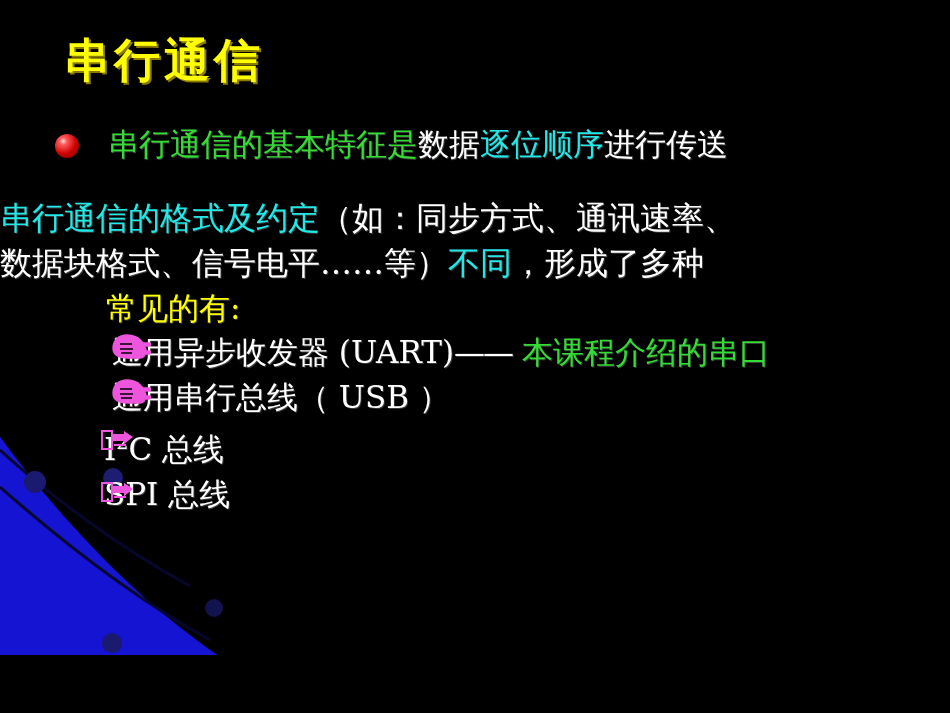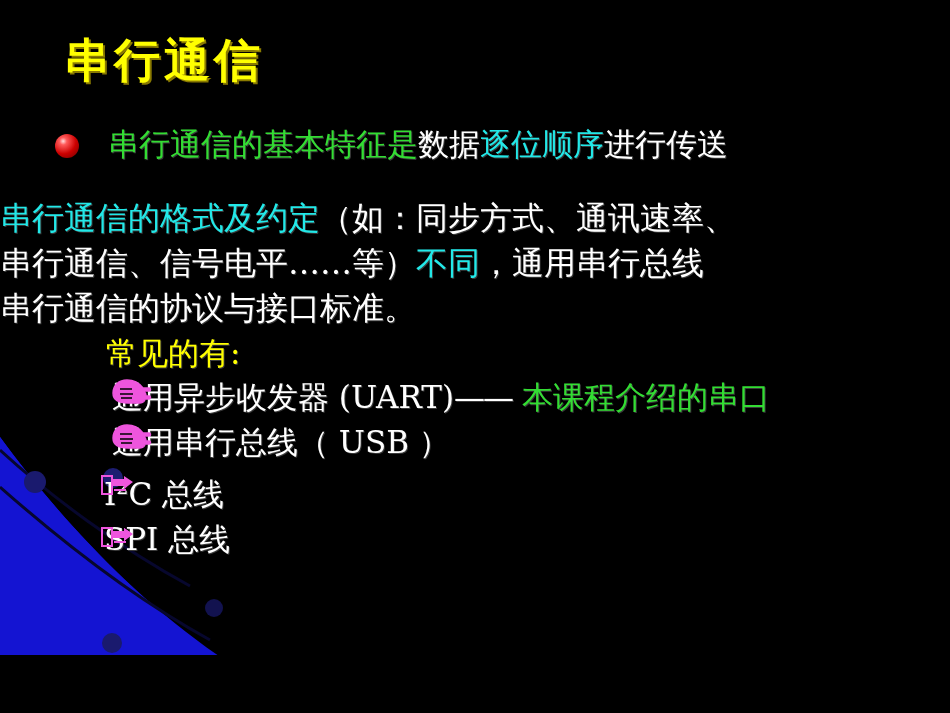--- a/index.html
+++ b/index.html
@@ -149,26 +149,23 @@
       <span class="green">串行通信的基本特征是</span><span class="white">数据</span><span class="cyan">逐位顺序</span><span class="white">进行传送</span>
     </div>
 
     <div class="line spacer">&nbsp;</div>
 
     <div class="line">
       <span class="cyan">串行通信的格式及约定</span><span class="white">（如：同步方式、通讯速率、</span>
     </div>
 
     <div class="line">
-      <span class="white">串行通信、信号电平……等）</span><span class="cyan">不同</span><span class="white">，通用串行总线</span>
-    </div>
-
-    <div class="line">
-      <span class="white">串行通信的协议与接口标准。</span>
-    </div>
+      <span class="white">数据块格式、信号电平……等）</span><span class="cyan">不同</span><span class="white">，形成了多种</span>
+    </div>
+
 
     <div class="line heading-line">
       <span class="yellow">常见的有:</span>
     </div>
 
     <div class="line hand-line">
       <span class="hand-big">
         <svg width="42" height="34" viewBox="0 0 42 34">
           <path d="M3 16 C3 8 9 3 17 3 C25 3 30 7 33 11 L39 11 C41 11 41 14 39 14 L33 14
                    C35 15 36 17 36 19 L39 19 C41 19 41 22 39 22 L35 22

